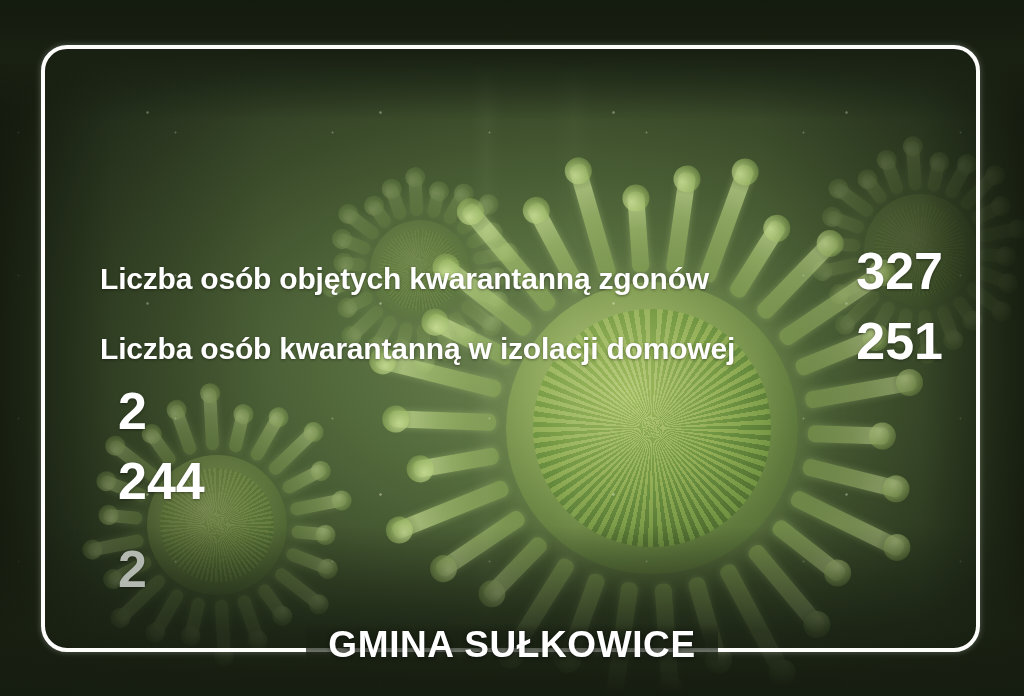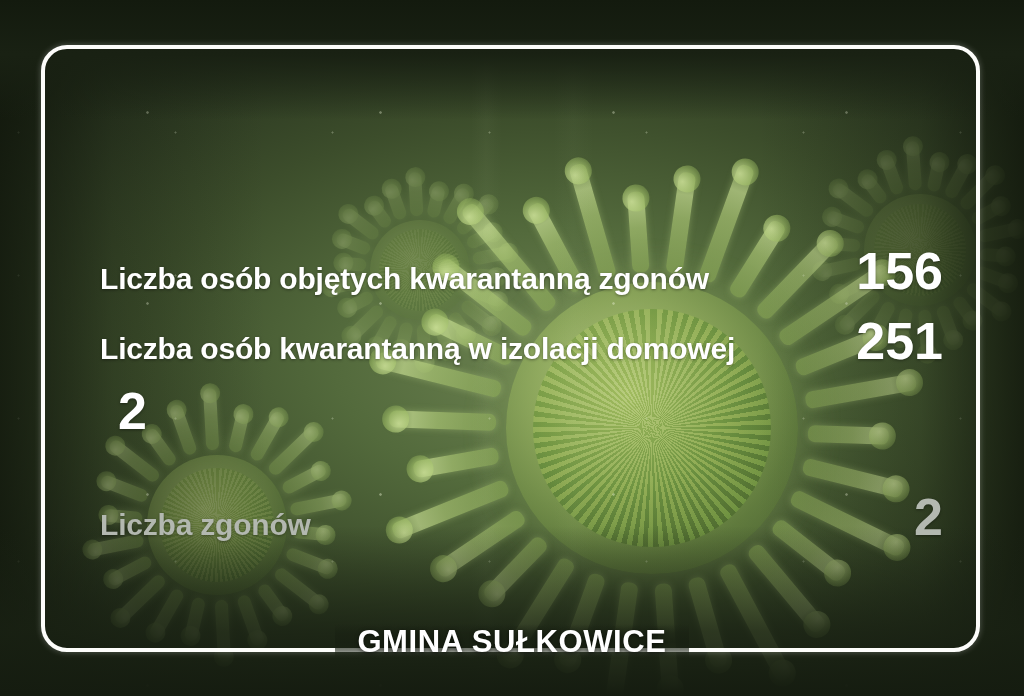--- a/index.html
+++ b/index.html
@@ -202,21 +202,21 @@
     position: absolute;
     left: 0;
     right: 0;
     top: 624px;
     display: flex;
     align-items: center;
     justify-content: center;
   }
   .footer-text {
     font-family: "Liberation Sans Narrow", "Liberation Sans", sans-serif;
-    font-size: 31px;
+    font-size: 37px;
     font-weight: bold;
     color: #ffffff;
     letter-spacing: 0.6px;
     white-space: nowrap;
     padding: 0 22px;
     background: linear-gradient(to bottom,
         rgba(24,32,18,0) 0%, rgba(24,32,18,0.55) 26%, rgba(24,32,18,0.80) 50%,
         rgba(24,32,18,0.55) 74%, rgba(24,32,18,0) 100%);
     text-shadow: 0 1px 4px rgba(0,0,0,0.55);
   }
@@ -343,37 +343,37 @@
   <div class="bg-vignette-top"></div>
   <div class="bg-vignette-bottom"></div>
 
   <div class="frame"></div>
 
 
   <div class="stats">
 
     <div class="stat-row">
       <span class="stat-label">Liczba osób objętych kwarantanną zgonów</span>
-      <span class="stat-value">156</span>
+      <span class="stat-value">327</span>
     </div>
 
     <div class="stat-row">
       <span class="stat-label">Liczba osób kwarantanną w izolacji domowej</span>
       <span class="stat-value">251</span>
     </div>
 
     <div class="stat-row">
       <span class="stat-value">2</span>
     </div>
 
     <div class="stat-row">
+      <span class="stat-value">244</span>
     </div>
 
     <div class="stat-row spaced muted">
-      <span class="stat-label">Liczba zgonów</span>
       <span class="stat-value">2</span>
     </div>
 
   </div>
 
   <div class="footer">
     <span class="footer-text">GMINA SUŁKOWICE</span>
   </div>
 
 </div>

